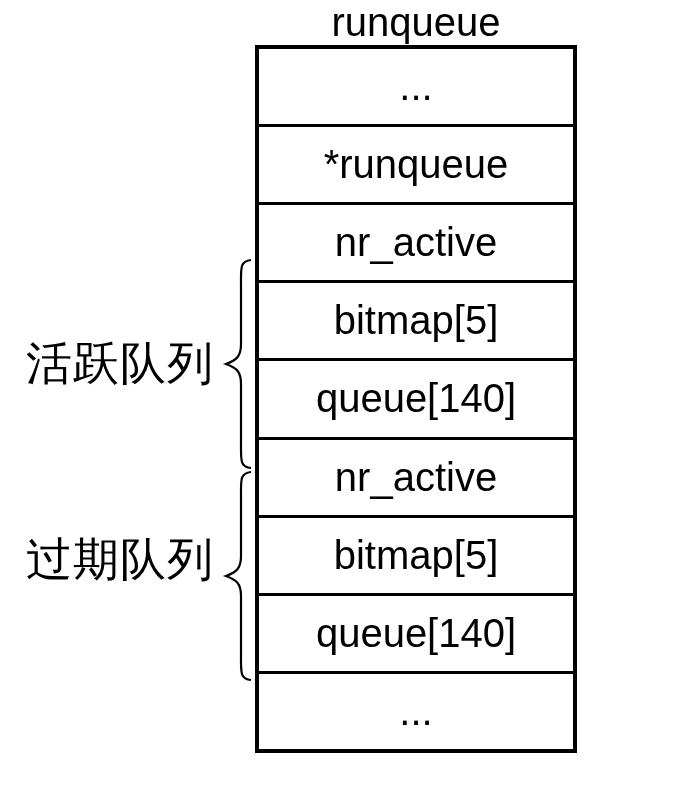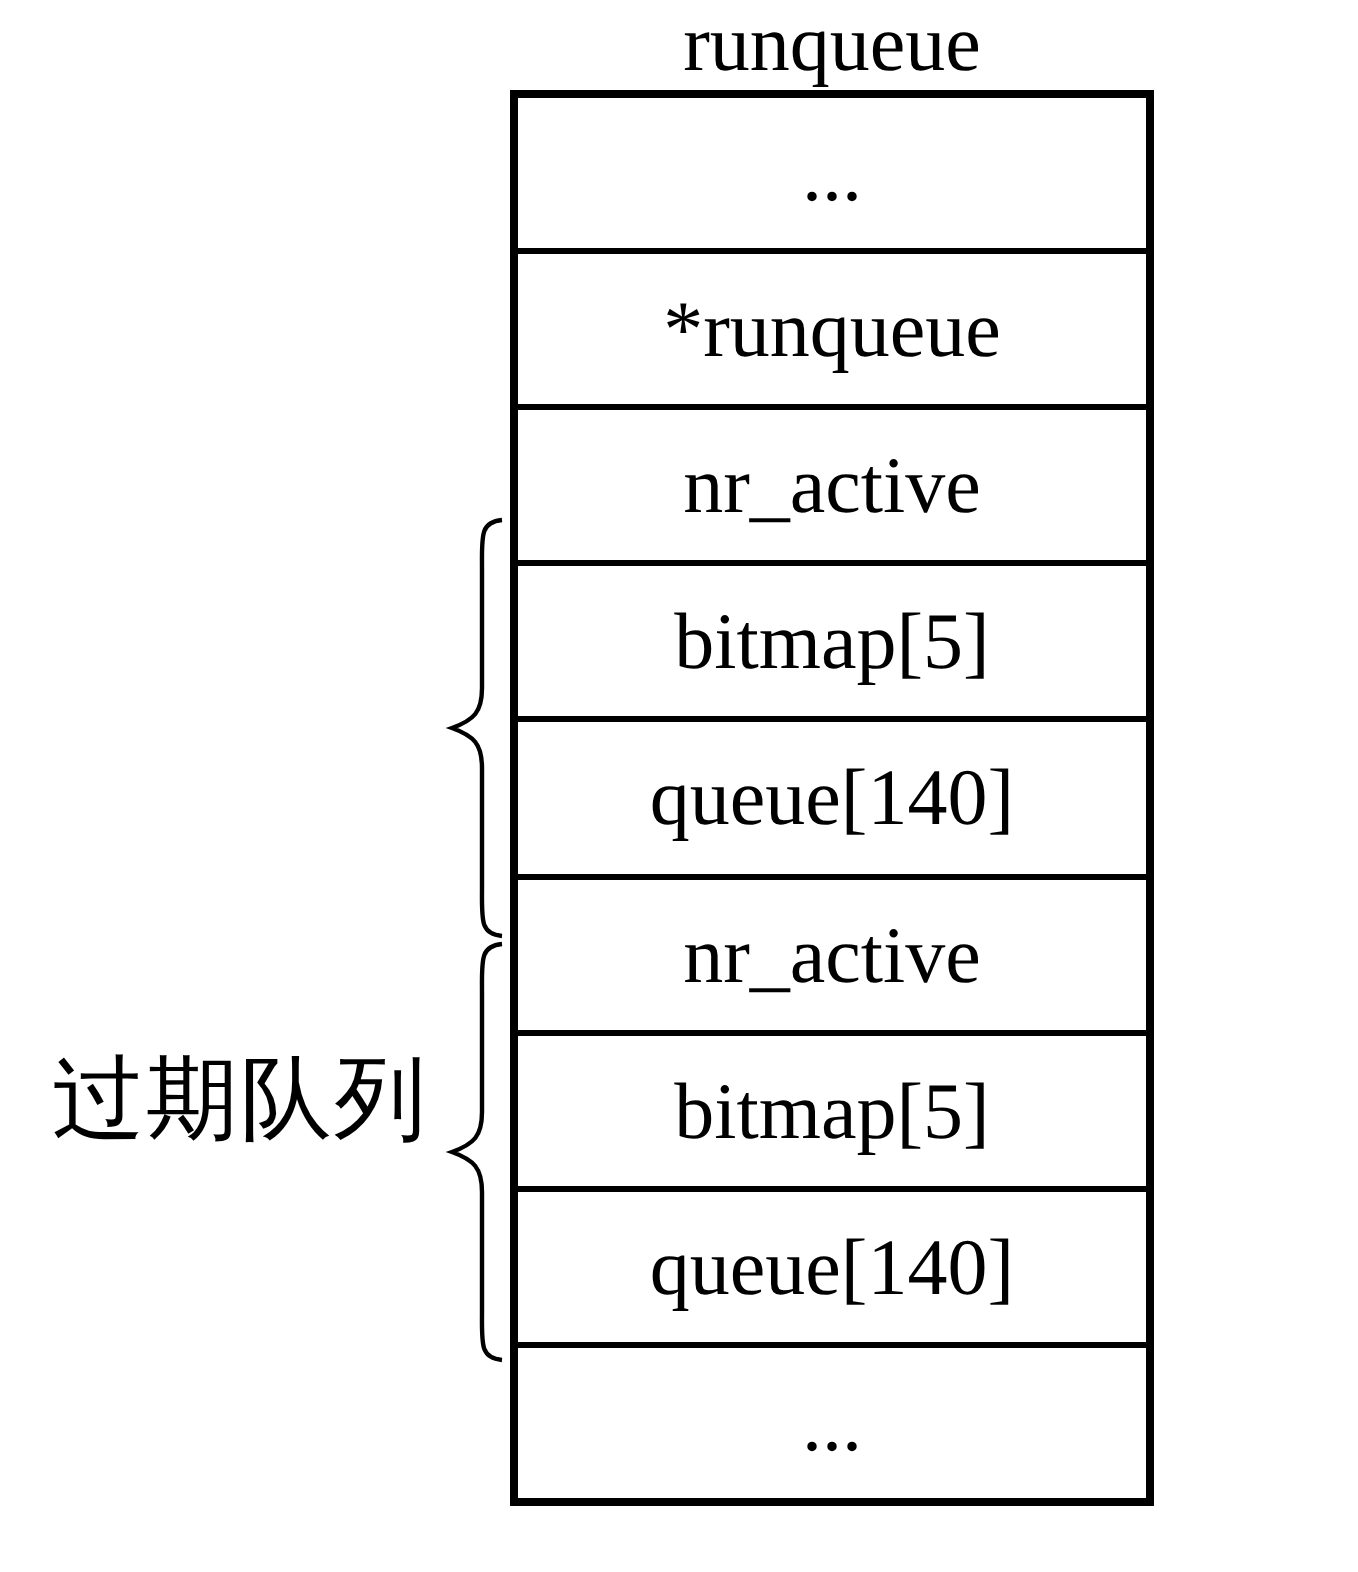--- a/index.html
+++ b/index.html
@@ -1,21 +1,21 @@
 <!DOCTYPE html>
 <html><head>
 <meta charset="utf-8">
 <style>
   html, body { margin: 0; padding: 0; }
   .stage {
     position: relative;
     width: 679px;
     height: 786px;
     background: #ffffff;
-    font-family: Liberation Serif, serif;
+    font-family: Liberation Sans, sans-serif;
     color: #000000;
     overflow: hidden;
   }
   .title {
     position: absolute;
     left: 255px;
     top: 0px;
     width: 322px;
     height: 42px;
     text-align: center;
@@ -61,21 +61,21 @@
     height: 212px;
     display: flex;
     align-items: center;
     justify-content: flex-end;
     font-size: 46px;
     letter-spacing: 1px;
     color: #000000;
     white-space: nowrap;
   }
   .label-active  { top: 258px; }
-  .label-expired { top: 444px; }
+  .label-expired { top: 454px; }
 </style>
 </head>
 <body>
 
 <div class="stage">
 
   <div class="title">runqueue</div>
 
   <div class="struct-table">
     <div class="struct-row">
@@ -108,15 +108,16 @@
   </div>
 
   <svg class="brace brace-active" viewBox="0 0 36 212" xmlns="http://www.w3.org/2000/svg">
     <path d="M 33 2 C 22 3, 23 10, 23 26 L 23 86 C 23 98, 19 102, 8 106 C 19 110, 23 114, 23 126 L 23 186 C 23 202, 22 209, 33 210" fill="none" stroke="#000000" stroke-width="2.2"></path>
   </svg>
 
   <svg class="brace brace-expired" viewBox="0 0 36 212" xmlns="http://www.w3.org/2000/svg">
     <path d="M 33 2 C 22 3, 23 10, 23 26 L 23 86 C 23 98, 19 102, 8 106 C 19 110, 23 114, 23 126 L 23 186 C 23 202, 22 209, 33 210" fill="none" stroke="#000000" stroke-width="2.2"></path>
   </svg>
 
+  <div class="group-label label-active">活跃队列</div>
   <div class="group-label label-expired">过期队列</div>
 
 </div>
 
 </body></html>

